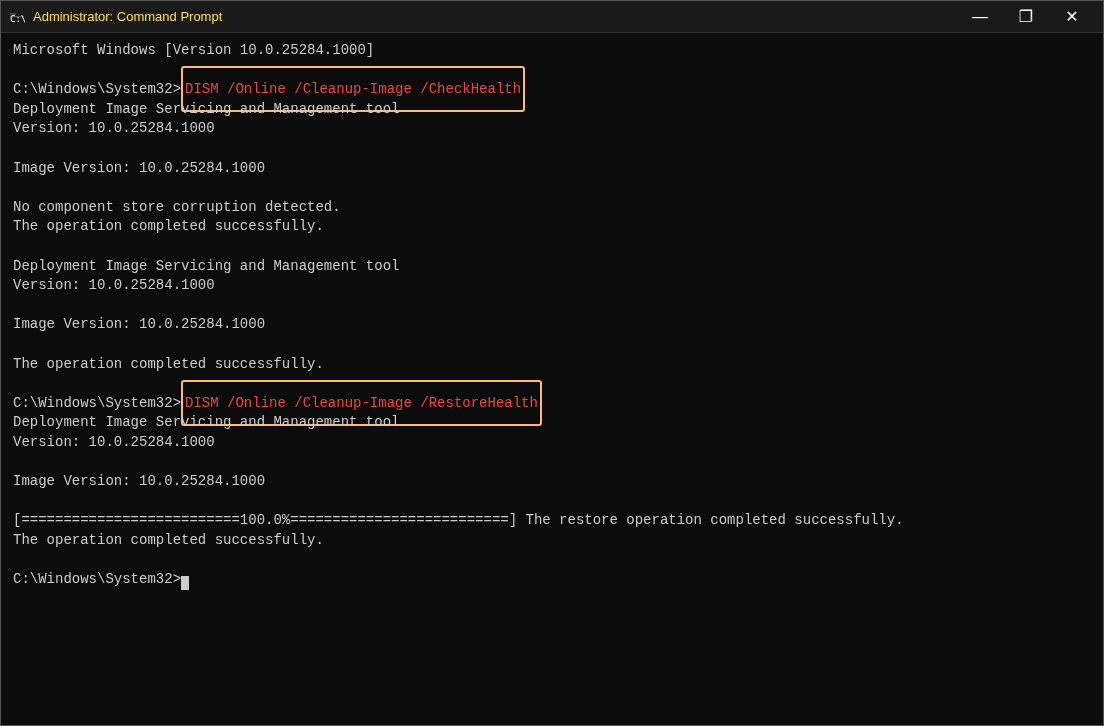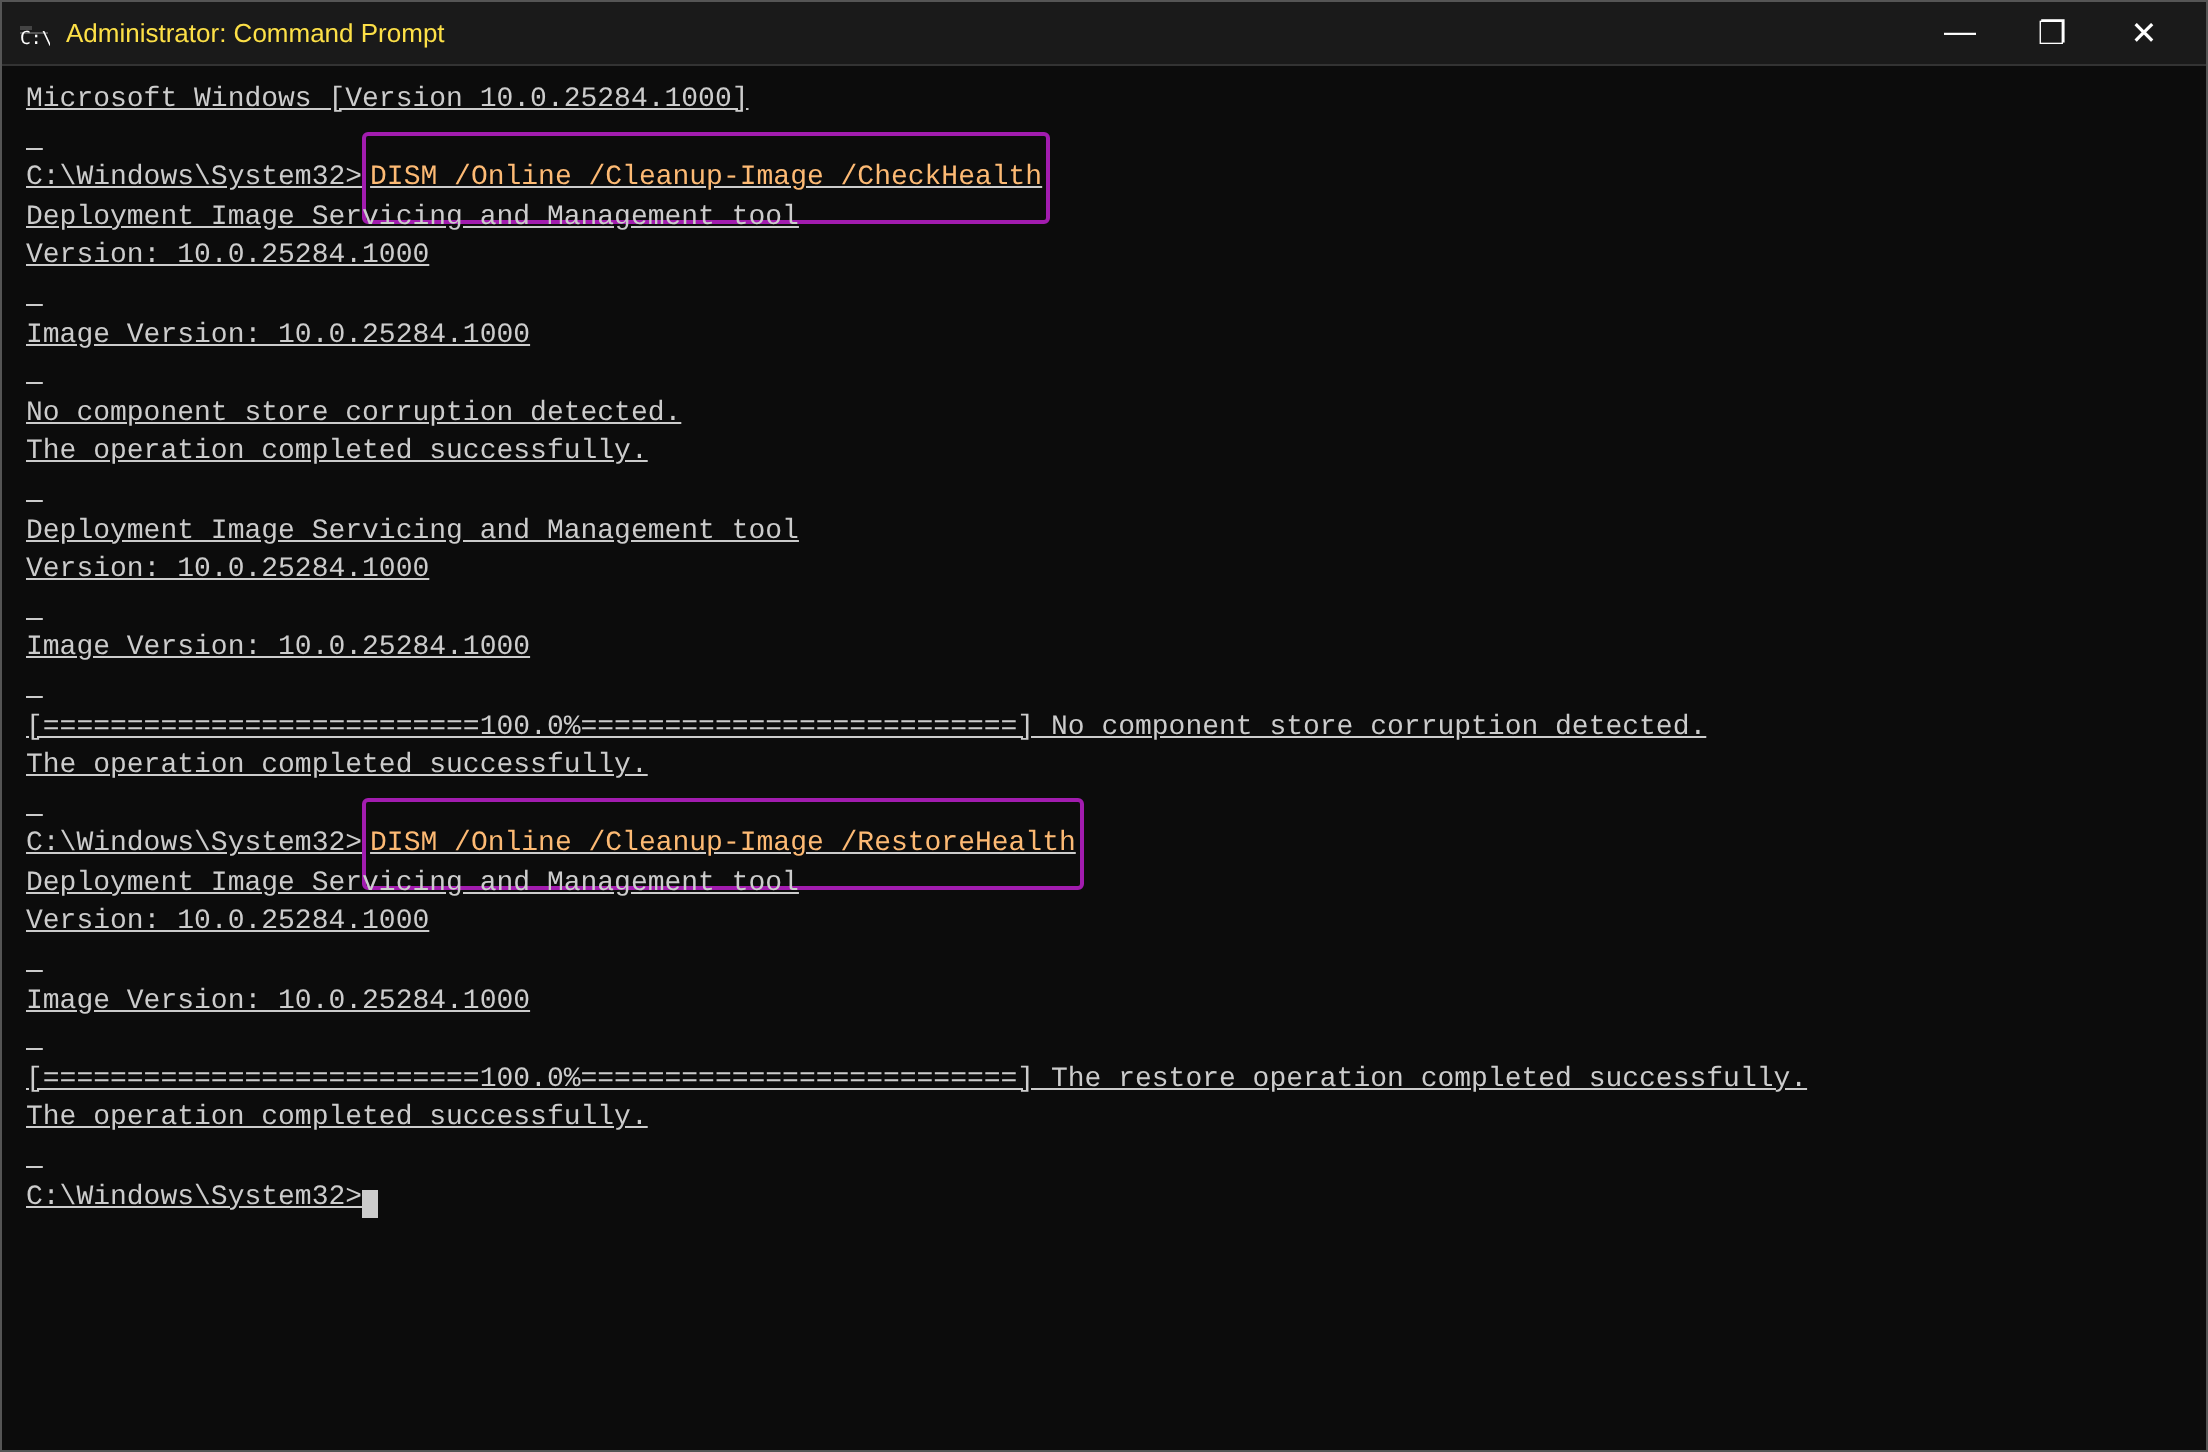--- a/index.html
+++ b/index.html
@@ -80,29 +80,28 @@
       background: #0c0c0c;
       padding: 8px 12px;
       overflow-y: auto;
       line-height: 1.4;
       color: #cccccc;
     }
 
     .line {
       white-space: pre;
       min-height: 19.6px;
-      text-decoration: underline;
     }
 
     .highlight-cmd {
       display: inline;
-      border: 2px solid #a21caf;
+      border: 2px solid #fdba74;
       border-radius: 3px;
       padding: 13px 2px;
-      color: #fdba74;
+      color: #ef4444;
     }
 
     .prompt {
       color: #cccccc;
       margin-top: 36px;
     }
 
     .cursor {
       display: inline-block;
       width: 8px;
@@ -155,21 +154,20 @@
         <div class="line">Image Version: 10.0.25284.1000</div>
         <div class="line">&nbsp;</div>
         <div class="line">No component store corruption detected.</div>
         <div class="line">The operation completed successfully.</div>
         <div class="line">&nbsp;</div>
         <div class="line">Deployment Image Servicing and Management tool</div>
         <div class="line">Version: 10.0.25284.1000</div>
         <div class="line">&nbsp;</div>
         <div class="line">Image Version: 10.0.25284.1000</div>
         <div class="line">&nbsp;</div>
-        <div class="line">[==========================100.0%==========================] No component store corruption detected.</div>
         <div class="line">The operation completed successfully.</div>
         <div class="line">&nbsp;</div>
         <div class="line"><span class="prompt">C:\Windows\System32&gt;</span><span class="highlight-cmd">DISM /Online /Cleanup-Image /RestoreHealth</span></div>
         <div class="line">Deployment Image Servicing and Management tool</div>
         <div class="line">Version: 10.0.25284.1000</div>
         <div class="line">&nbsp;</div>
         <div class="line">Image Version: 10.0.25284.1000</div>
         <div class="line">&nbsp;</div>
         <div class="line">[==========================100.0%==========================] The restore operation completed successfully.</div>
         <div class="line">The operation completed successfully.</div>

